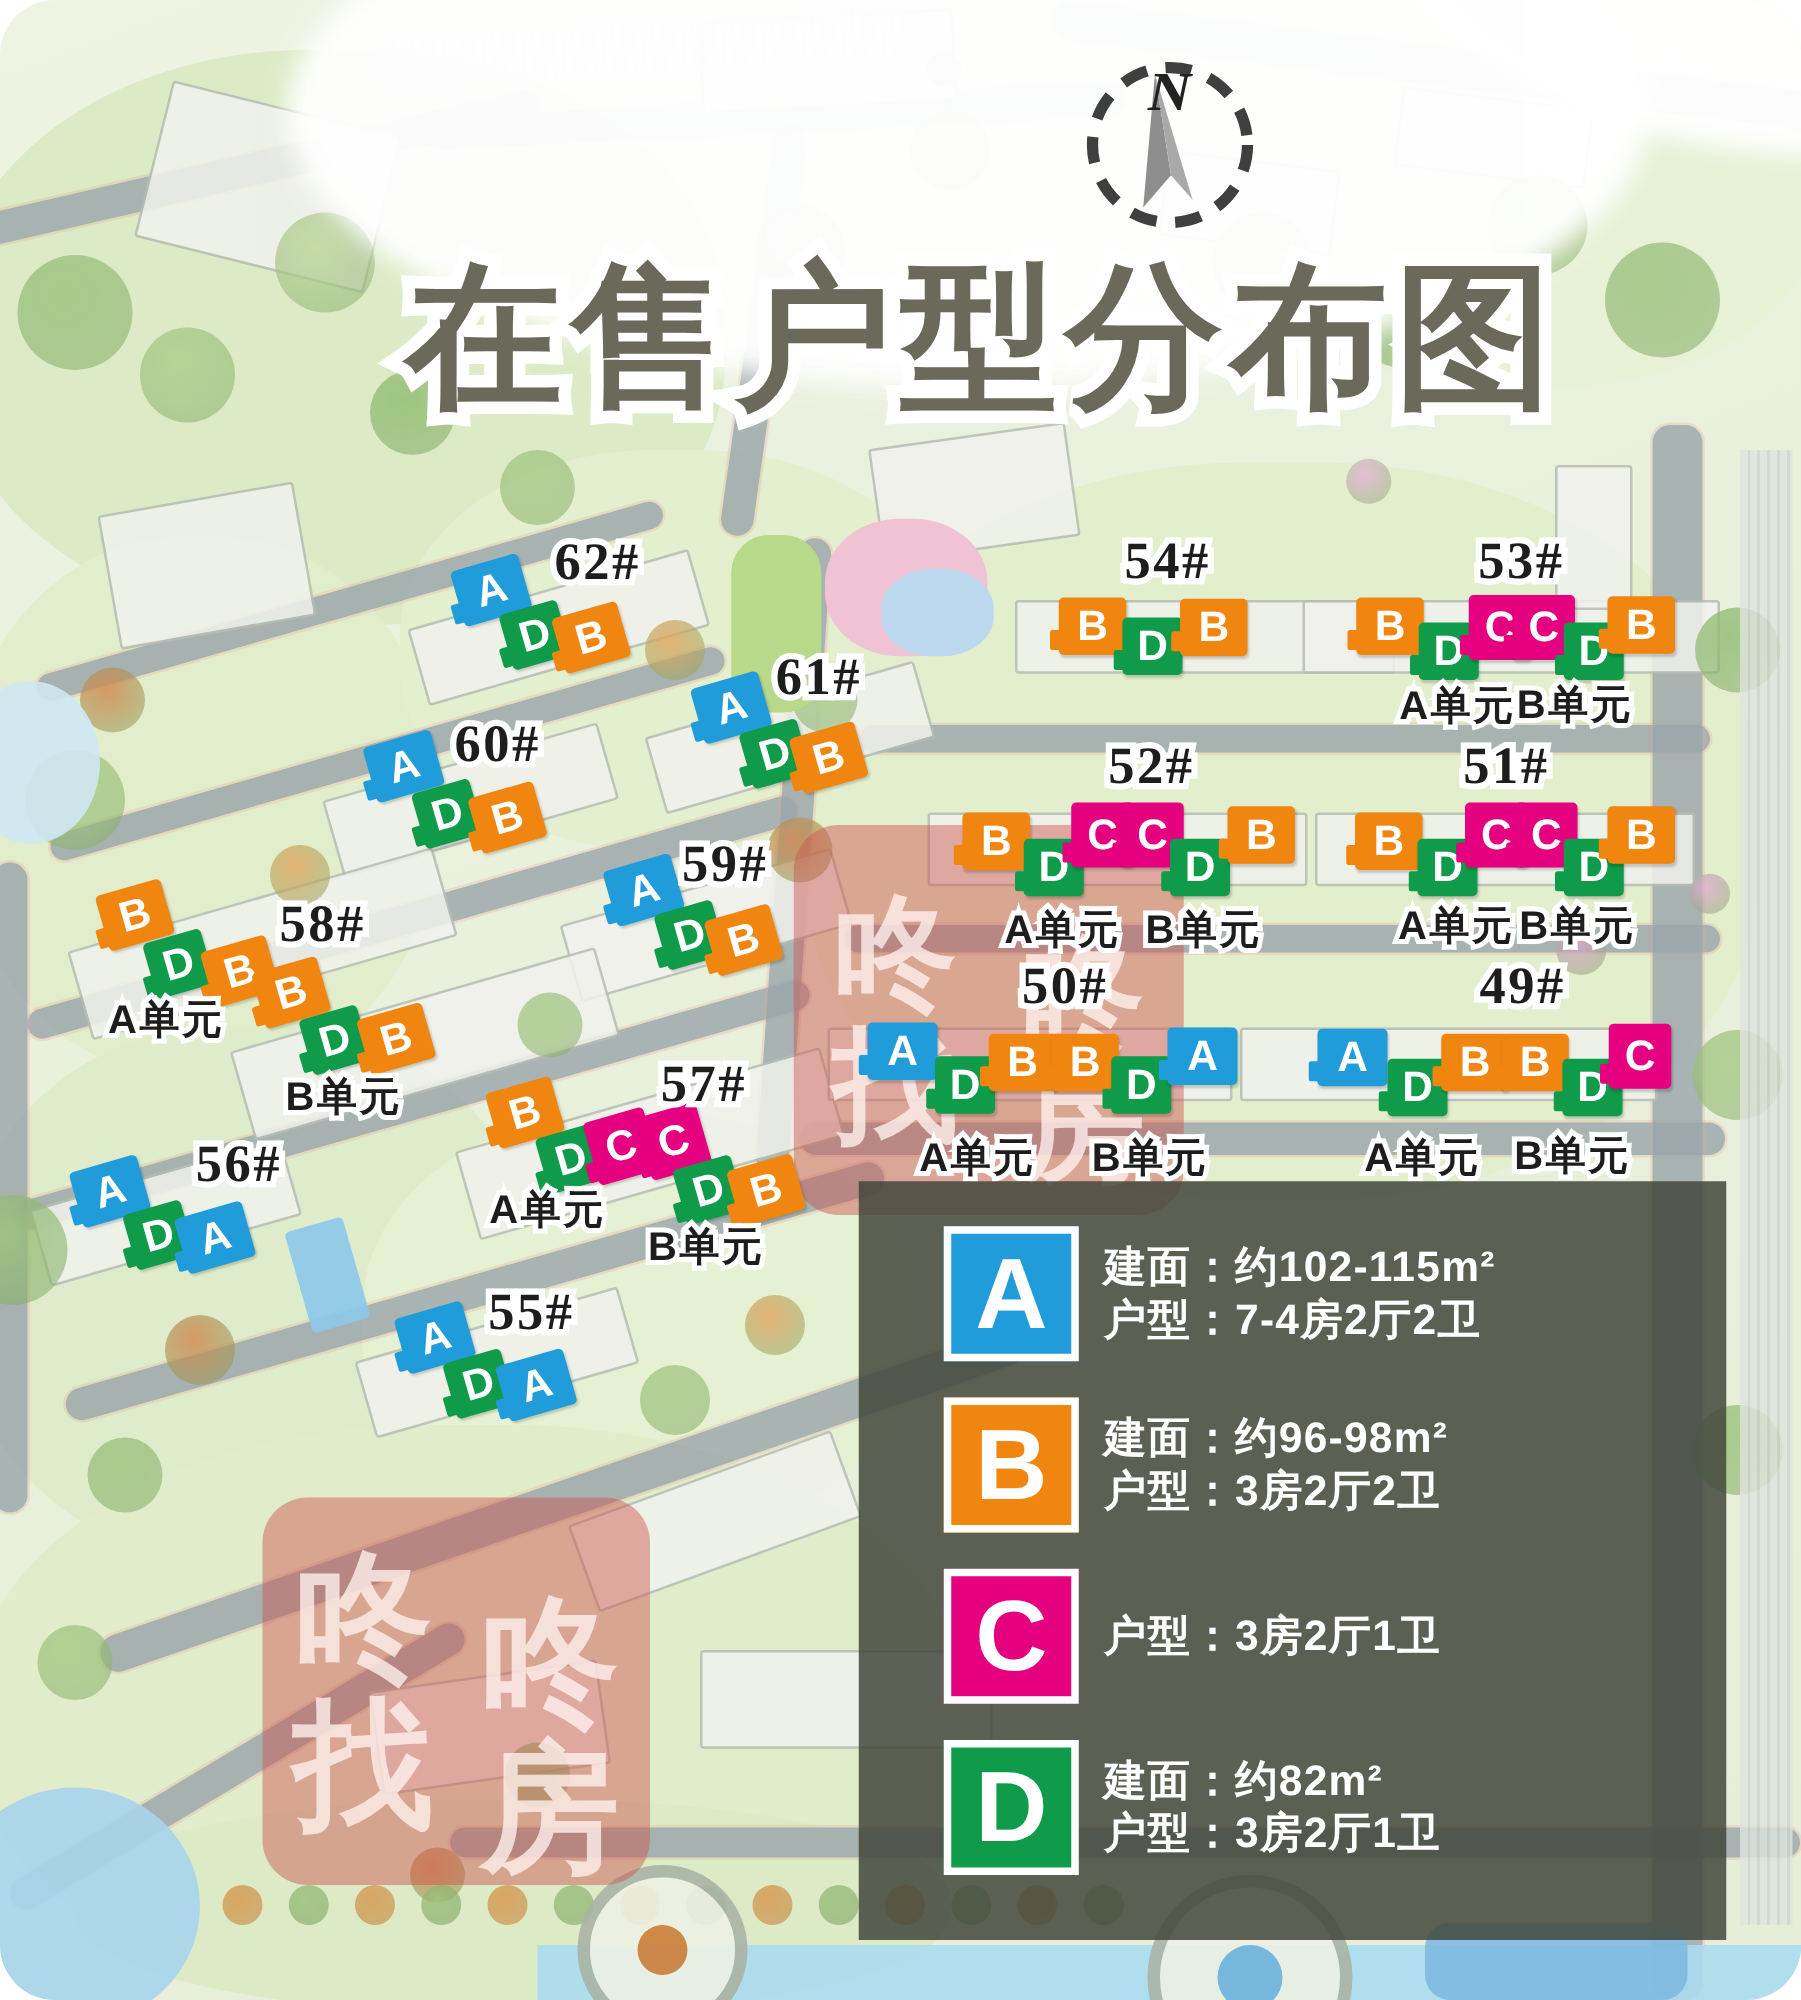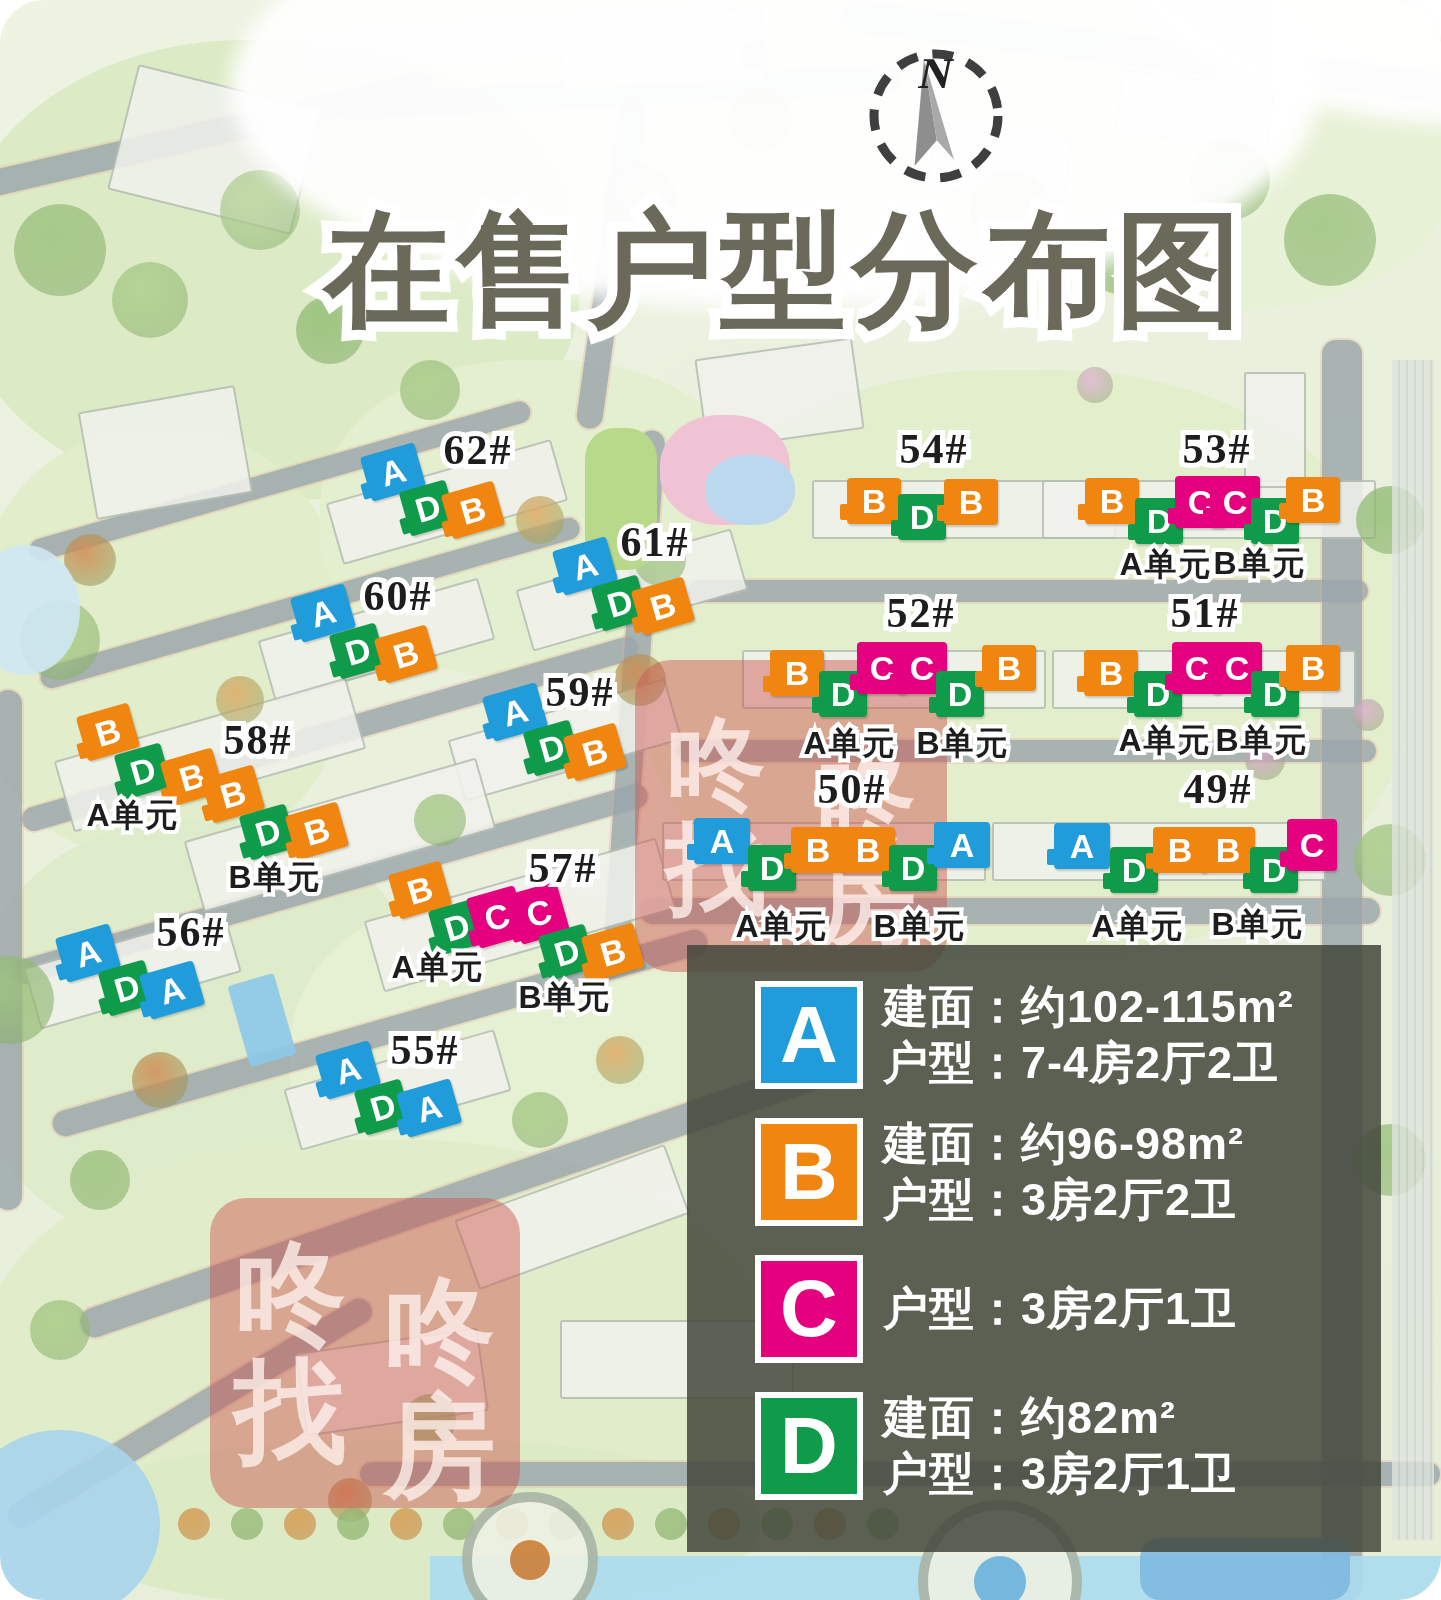--- a/index.html
+++ b/index.html
@@ -35,21 +35,21 @@
                  background:inherit;border-radius:2px;}
 
   
   #legend-panel{position:absolute;left:687px;top:945px;width:694px;height:607px;
                 background:rgba(66,70,59,.85);}
   .lrow{position:absolute;left:0;width:694px;height:120px;}
   .lbadge{position:absolute;left:68px;top:50%;transform:translateY(-50%);width:96px;height:96px;
           border:6px solid #ffffff;display:flex;align-items:center;justify-content:center;
           color:#fff;font-size:80px;font-weight:800;line-height:1;}
   .ltxt{position:absolute;left:196px;top:50%;transform:translateY(-50%);color:#ffffff;
-        font-size:45px;font-weight:700;line-height:1.24;white-space:nowrap;letter-spacing:1px;}
+        font-size:34px;font-weight:700;line-height:1.24;white-space:nowrap;letter-spacing:1px;}
 
   
   .wm{position:absolute;background:rgba(205,85,78,.47);border-radius:36px;
       display:grid;grid-template-columns:1fr 1fr;align-content:center;justify-items:center;
       padding:6px;}
   .wm span{color:rgba(255,242,238,.78);font-weight:900;line-height:1.05;}
   .wm span:nth-child(2n){transform:translateY(0.32em);}
 
   
   #compass{left:863px;top:40px;width:146px;height:146px;position:absolute;}

